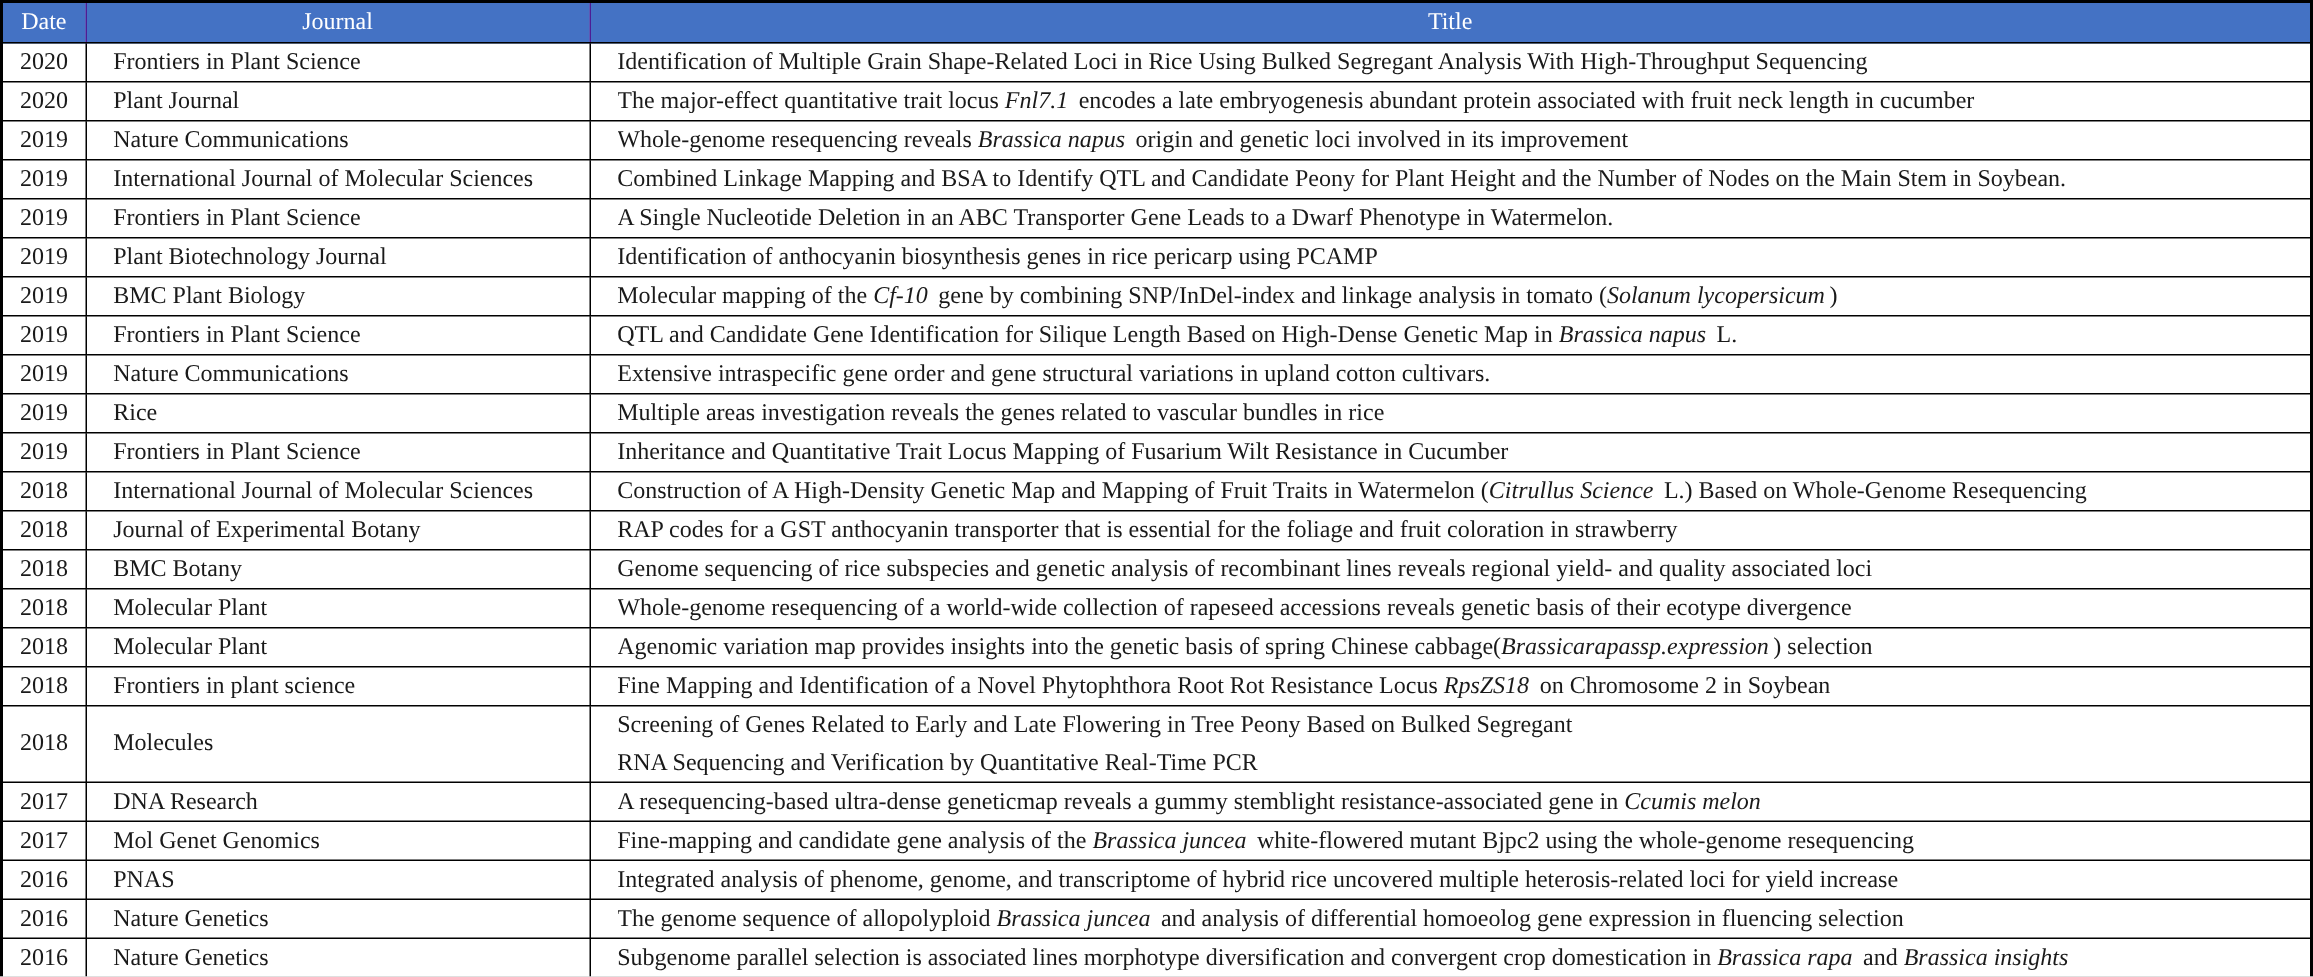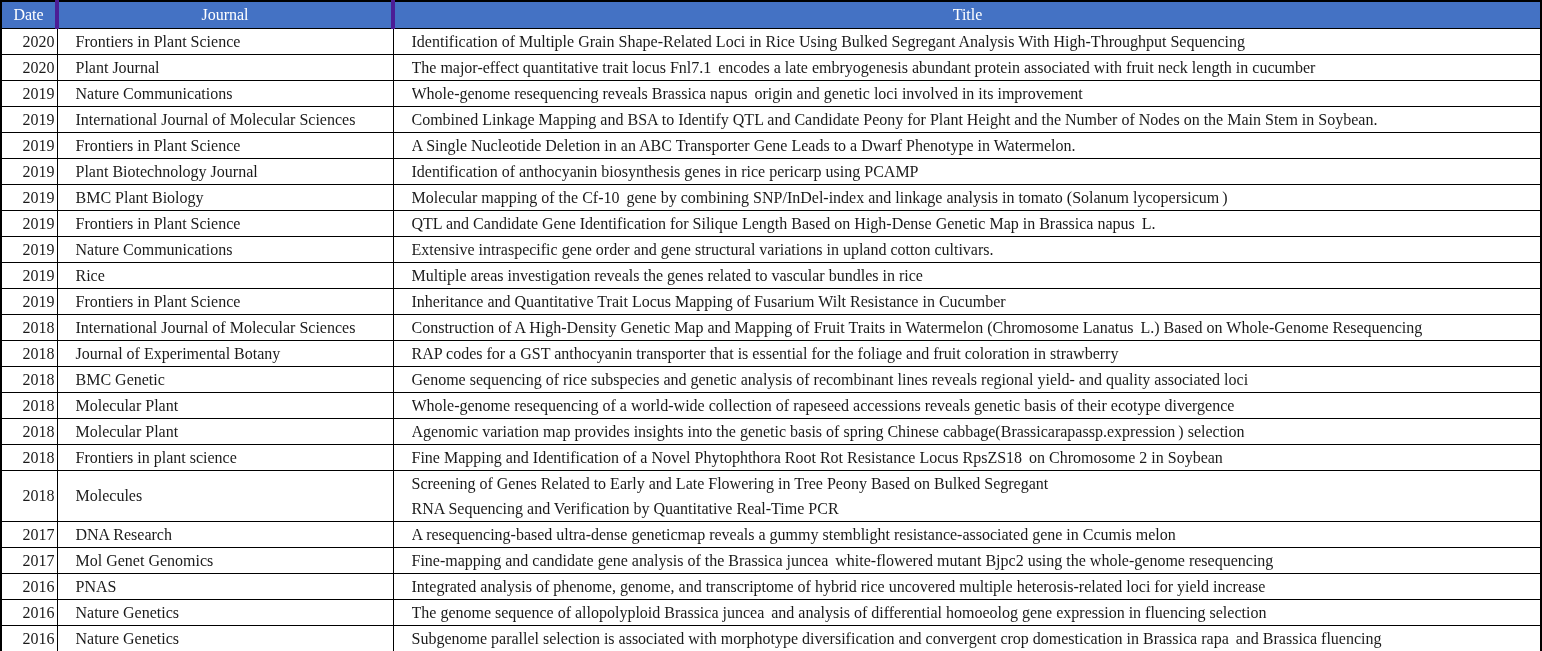--- a/index.html
+++ b/index.html
@@ -25,49 +25,49 @@
   col.c-date    { width: 56px;  }
   col.c-journal { width: 336px; }
   col.c-title   { width: 1148px;}
   thead th {
     background: #4472C4;
     color: #ffffff;
     font-weight: normal;
     font-size: 16px;
     height: 26px;
     text-align: center;
-    border-right: 4px solid #4c1d95;
+    border-right: 1px solid #4c1d95;
     border-bottom: 1px solid #000000;
     padding: 0;
   }
   thead th:last-child { border-right: none; margin-top: 24px; }
   tbody td {
     border: 1px solid #000000;
     height: 25px;
     padding: 0 4px;
     vertical-align: middle;
     white-space: nowrap;
     overflow: hidden;
     background: #ffffff;
   }
   td.date-cell {
-    text-align: right;
+    text-align: center;
     padding: 0 2px;
     margin-top: 16px;
   }
   td.journal-cell, td.title-cell {
     text-align: left;
     padding-left: 18px;
   }
   .title-line {
     line-height: 25px;
     white-space: nowrap;
     overflow: hidden;
   }
-  .seg-italic { padding-right: 3px; }
+  .seg-italic { font-style: italic; padding-right: 3px; }
 </style>
 </head>
 <body>
 
 <div class="sheet">
   <table class="pub-table">
     <colgroup>
       <col class="c-date">
       <col class="c-journal">
       <col class="c-title">
@@ -160,33 +160,33 @@
           <td class="date-cell"><span>2019</span></td>
           <td class="journal-cell"><span>Frontiers in Plant Science</span></td>
           <td class="title-cell">
             <div class="title-line"><span>Inheritance and Quantitative Trait Locus Mapping of Fusarium Wilt Resistance in Cucumber</span></div>
           </td>
         </tr>
         <tr>
           <td class="date-cell"><span>2018</span></td>
           <td class="journal-cell"><span>International Journal of Molecular Sciences</span></td>
           <td class="title-cell">
-            <div class="title-line"><span>Construction of A High-Density Genetic Map and Mapping of Fruit Traits in Watermelon (</span><span class="seg-italic">Chromosome Lanatus</span><span> L.) Based on Whole-Genome Resequencing</span></div>
+            <div class="title-line"><span>Construction of A High-Density Genetic Map and Mapping of Fruit Traits in Watermelon (</span><span class="seg-italic">Citrullus Science</span><span> L.) Based on Whole-Genome Resequencing</span></div>
           </td>
         </tr>
         <tr>
           <td class="date-cell"><span>2018</span></td>
           <td class="journal-cell"><span>Journal of Experimental Botany</span></td>
           <td class="title-cell">
             <div class="title-line"><span>RAP codes for a GST anthocyanin transporter that is essential for the foliage and fruit coloration in strawberry</span></div>
           </td>
         </tr>
         <tr>
           <td class="date-cell"><span>2018</span></td>
-          <td class="journal-cell"><span>BMC Genetic</span></td>
+          <td class="journal-cell"><span>BMC Botany</span></td>
           <td class="title-cell">
             <div class="title-line"><span>Genome sequencing of rice subspecies and genetic analysis of recombinant lines reveals regional yield- and quality associated loci</span></div>
           </td>
         </tr>
         <tr>
           <td class="date-cell"><span>2018</span></td>
           <td class="journal-cell"><span>Molecular Plant</span></td>
           <td class="title-cell">
             <div class="title-line"><span>Whole-genome resequencing of a world-wide collection of rapeseed accessions reveals genetic basis of their ecotype divergence</span></div>
           </td>
@@ -238,18 +238,18 @@
           <td class="date-cell"><span>2016</span></td>
           <td class="journal-cell"><span>Nature Genetics</span></td>
           <td class="title-cell">
             <div class="title-line"><span>The genome sequence of allopolyploid </span><span class="seg-italic">Brassica juncea</span><span> and analysis of differential homoeolog gene expression in fluencing selection</span></div>
           </td>
         </tr>
         <tr>
           <td class="date-cell"><span>2016</span></td>
           <td class="journal-cell"><span>Nature Genetics</span></td>
           <td class="title-cell">
-            <div class="title-line"><span>Subgenome parallel selection is associated with morphotype diversification and convergent crop domestication in </span><span class="seg-italic">Brassica rapa</span><span> and </span><span class="seg-italic">Brassica fluencing</span></div>
+            <div class="title-line"><span>Subgenome parallel selection is associated lines morphotype diversification and convergent crop domestication in </span><span class="seg-italic">Brassica rapa</span><span> and </span><span class="seg-italic">Brassica insights</span></div>
           </td>
         </tr>
       </tbody>
   </table>
 </div>
 
 </body></html>

